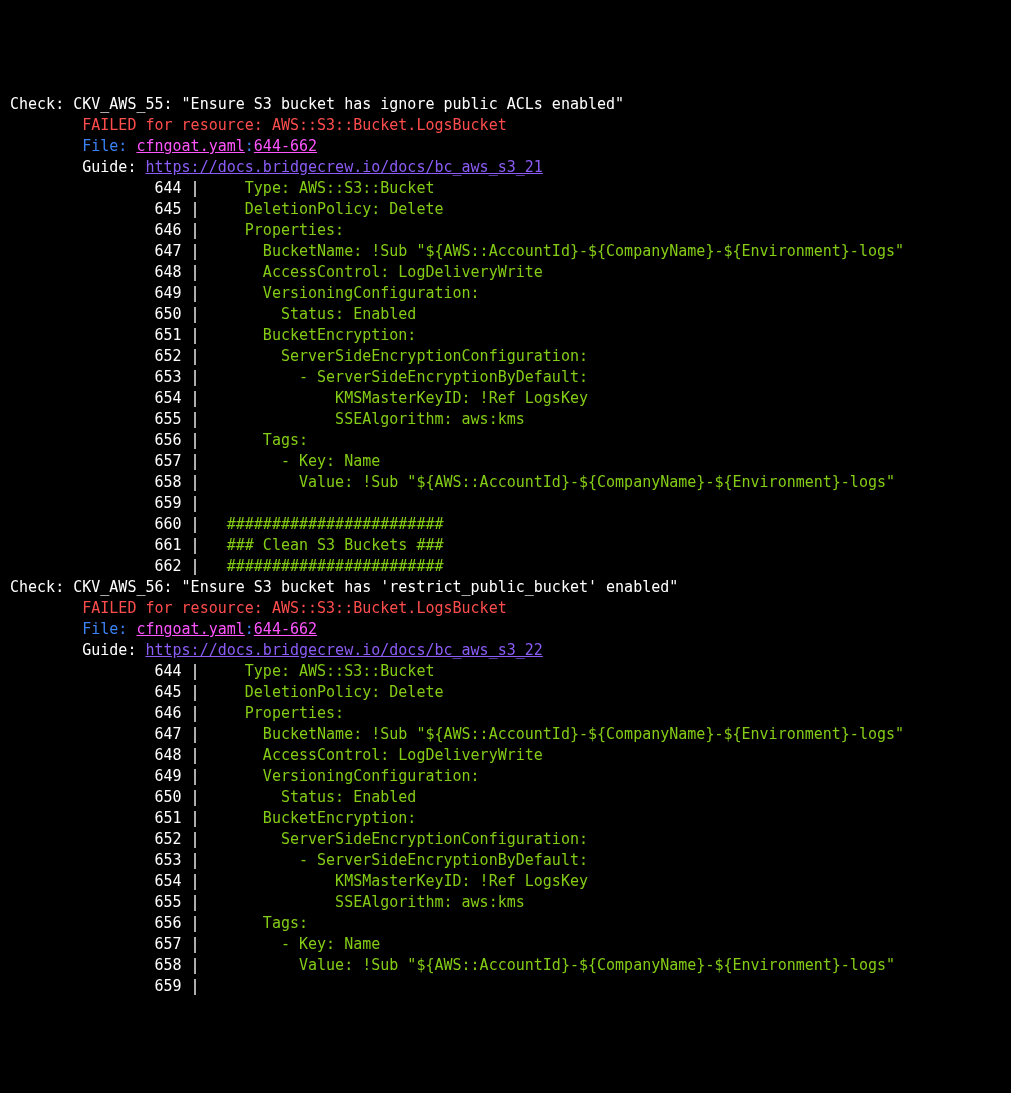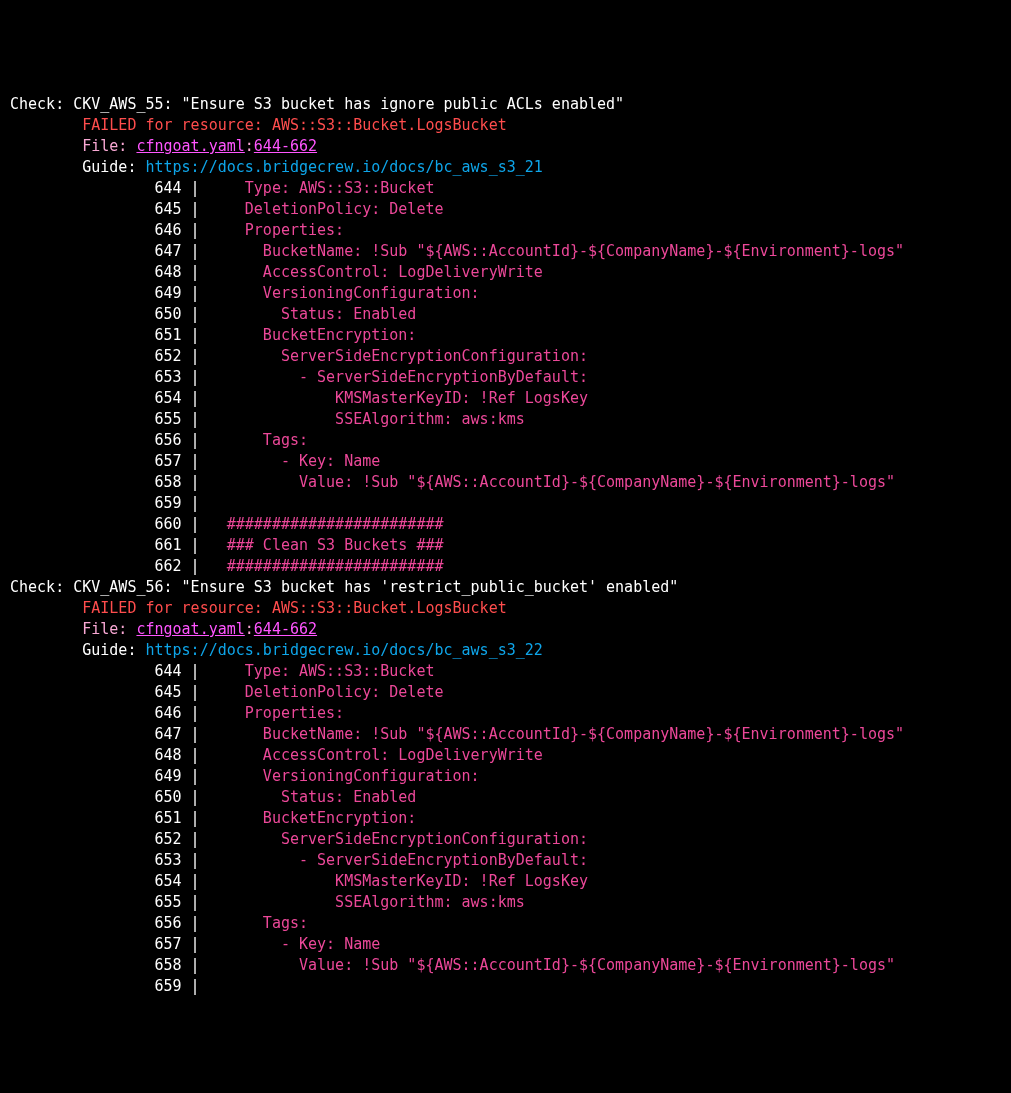--- a/index.html
+++ b/index.html
@@ -8,24 +8,25 @@
     font-family: "Menlo", "Consolas", "DejaVu Sans Mono", monospace;
     font-size: 15px;
     line-height: 1.4;
     margin: 0;
     padding: 10px 0 0 10px;
     white-space: pre;
   }
   .white   { color: #ffffff; }
   .red     { color: #ff4d4d; text-align: right; }
   .magenta { color: #ff55ff; text-decoration: underline; }
-  .cyan    { color: #f9a8d4; margin-top: 20px; }
-  .yellow  { color: #ec4899; }
+  .cyan    { color: #3b82f6; margin-top: 20px; }
+  .yellow  { color: #84cc16; }
   .link {
-    color: #0ea5e9;
+    color: #8b5cf6;
+    text-decoration: underline;
     cursor: pointer;
     margin-top: 40px;
   }
   .line { display: block; }
 </style>
 </head>
 <body>
 
 
 

